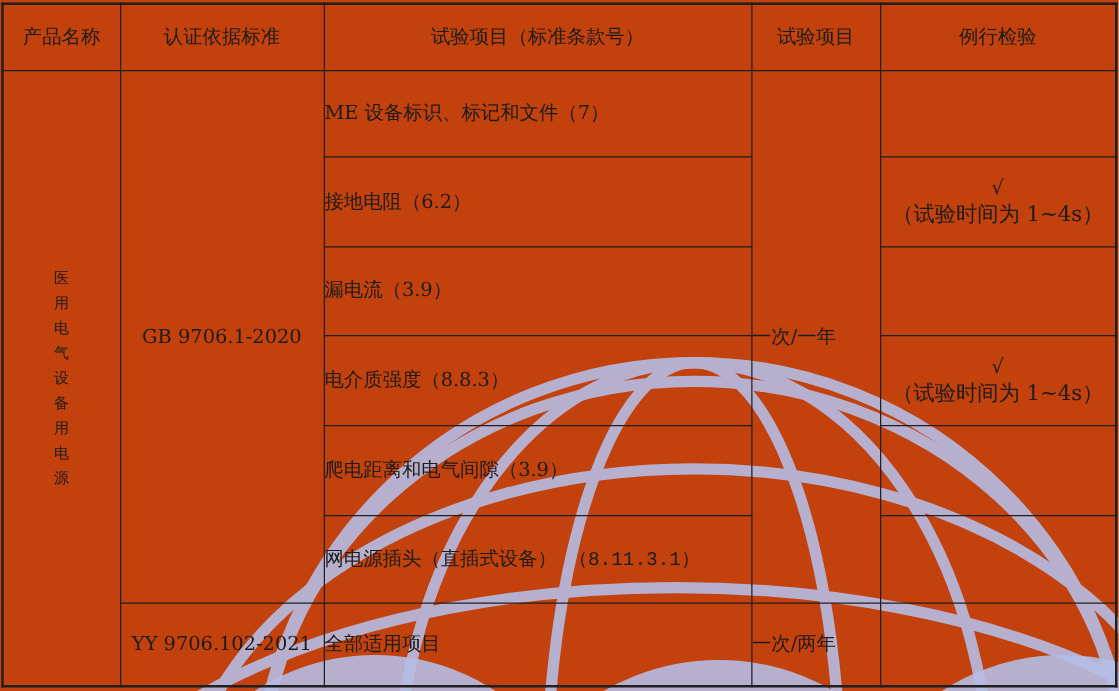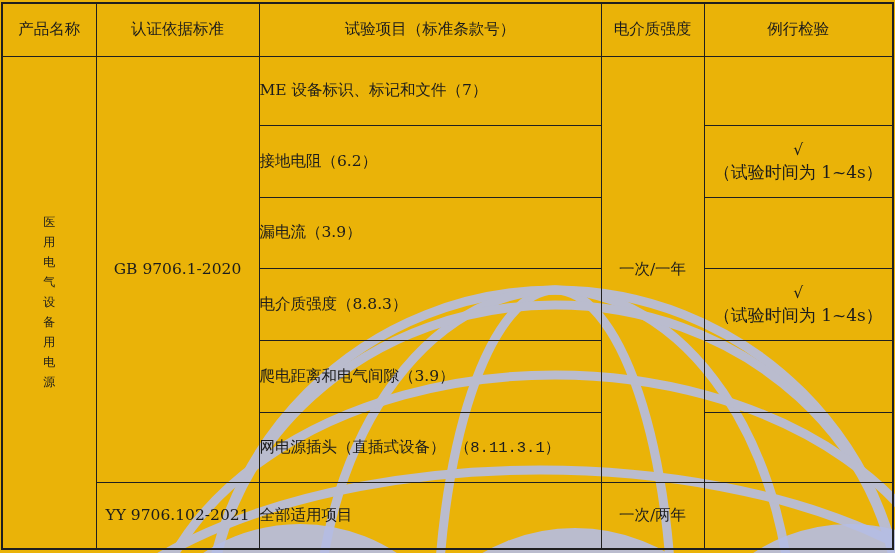--- a/index.html
+++ b/index.html
@@ -1,17 +1,17 @@
 <!DOCTYPE html>
 <html><head>
 <meta charset="utf-8">
 <style>
   html,body{margin:0;padding:0;}
   body{font-family:"DejaVu Serif","Liberation Serif",serif;color:#1c1c1c;}
-  .stage{position:relative;width:895px;height:553px;background:#eab308;overflow:hidden;}
+  .stage{position:relative;width:895px;height:553px;background:#c2410c;overflow:hidden;}
   .watermark{position:absolute;left:0;top:0;width:895px;height:553px;z-index:0;}
   table.grid{
     position:absolute;left:1px;top:2px;z-index:1;
     width:891px;border-collapse:collapse;table-layout:fixed;
     border:2px solid #1f1f1f;
     font-size:15.5px;
   }
   table.grid th, table.grid td{
     border:1px solid #1f1f1f;
     background:transparent;
@@ -32,21 +32,21 @@
   .vtext{
     display:inline-block;
     width:18px;
     word-break:break-all;
     line-height:20px;
     font-size:12px;
     text-align:center;
   }
   td.standard-cell{text-align:center;padding-left:12px;}
   td.item-cell{text-align:left;padding-left:13px;}
-  td.confirm-cell{text-align:center;}
+  td.confirm-cell{}
   td.routine-cell{text-align:center;line-height:22px;}
   .routine-mark{min-height:0;}
   .routine-note{font-size:17px;}
 </style>
 </head>
 <body>
 
 <div class="stage">
 
   <svg class="watermark" viewBox="0 0 895 553" xmlns="http://www.w3.org/2000/svg" aria-hidden="true">
@@ -75,21 +75,21 @@
         <col style="width:342px">
       <col style="width:103px">
         <col style="width:189px">
     </colgroup>
 
     <tbody>
         <tr class="header-row">
       <th class="hcell">产品名称</th>
       <th class="hcell">认证依据标准</th>
       <th class="hcell">试验项目（标准条款号）</th>
-      <th class="hcell">电介质强度</th>
+      <th class="hcell">试验项目</th>
       <th class="hcell">例行检验</th>
     </tr>
 
     <tr class="row-1">
       <td class="product-cell" rowspan="7">
         <span class="vtext">医用电气设备用电源</span>
       </td>
       <td class="standard-cell" rowspan="6">GB 9706.1-2020</td>
       <td class="item-cell">ME 设备标识、标记和文件（7）</td>
       <td class="confirm-cell" rowspan="6">一次/一年</td>

